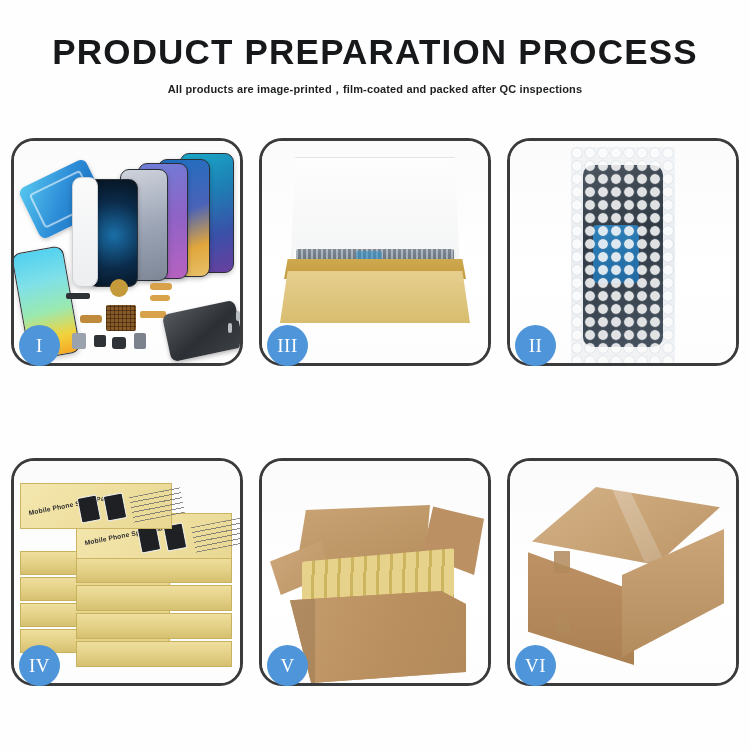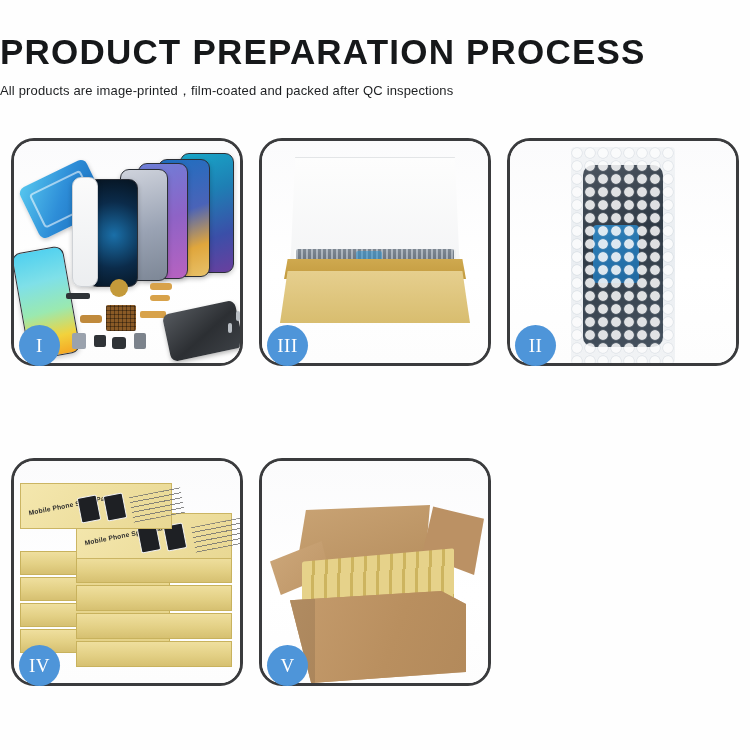--- a/index.html
+++ b/index.html
@@ -5,35 +5,35 @@
   * { box-sizing: border-box; margin: 0; padding: 0; }
   html, body {
     width: 750px; height: 750px;
     background: #ffffff;
     font-family: "Liberation Sans", sans-serif;
     overflow: hidden;
   }
   .page { position: relative; width: 750px; height: 750px; background: #fefefe; }
 
   
-  .header { padding-top: 34px; text-align: left; }
+  .header { padding-top: 34px; text-align: center; }
   .title {
     font-size: 35px;
     font-weight: 700;
     letter-spacing: 1.2px;
     color: #16181a;
     line-height: 1.05;
     font-family: "Liberation Sans", sans-serif;
   }
   .subtitle {
     margin-top: 11px;
-    font-size: 13px;
+    font-size: 11px;
     color: #1d1f21;
     letter-spacing: 0.15px;
-    font-weight: 400;
+    font-weight: 700;
   }
 
   
   .grid {
     position: absolute;
     left: 11px; top: 138px;
     width: 728px;
     display: grid;
     grid-template-columns: repeat(3, 232px);
     grid-template-rows: 228px 228px;
@@ -370,15 +370,28 @@
           <div class="cflapBack"></div>
           <div class="cflapR"></div>
           <div class="cflapL"></div>
           <div class="cfill"></div>
           <div class="cbody"></div>
         </div>
       </div>
       <div class="badge">V</div>
     </div>
 
+    <div class="card">
+      <div class="card-inner">
+        <div class="sealed">
+          <div class="stop"></div>
+          <div class="tape"></div>
+          <div class="sfrontL"></div>
+          <div class="sfrontR"></div>
+          <div class="tapetab" style="left:26px;top:64px;width:16px;height:22px;"></div>
+          <div class="tapetab" style="left:28px;top:126px;width:14px;height:20px;"></div>
+        </div>
+      </div>
+      <div class="badge">VI</div>
+    </div>
 
   </div>
 </div>
 
 </body></html>

